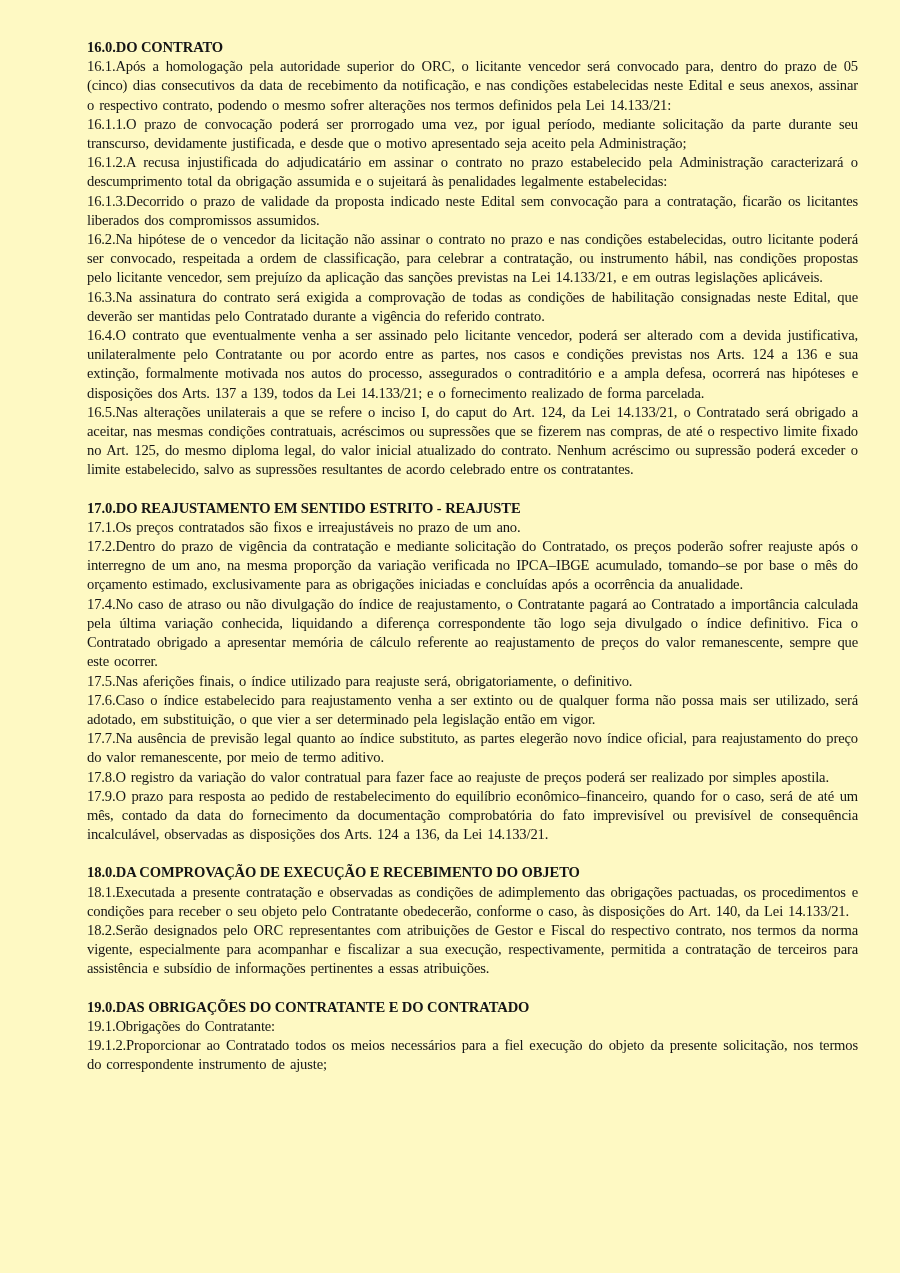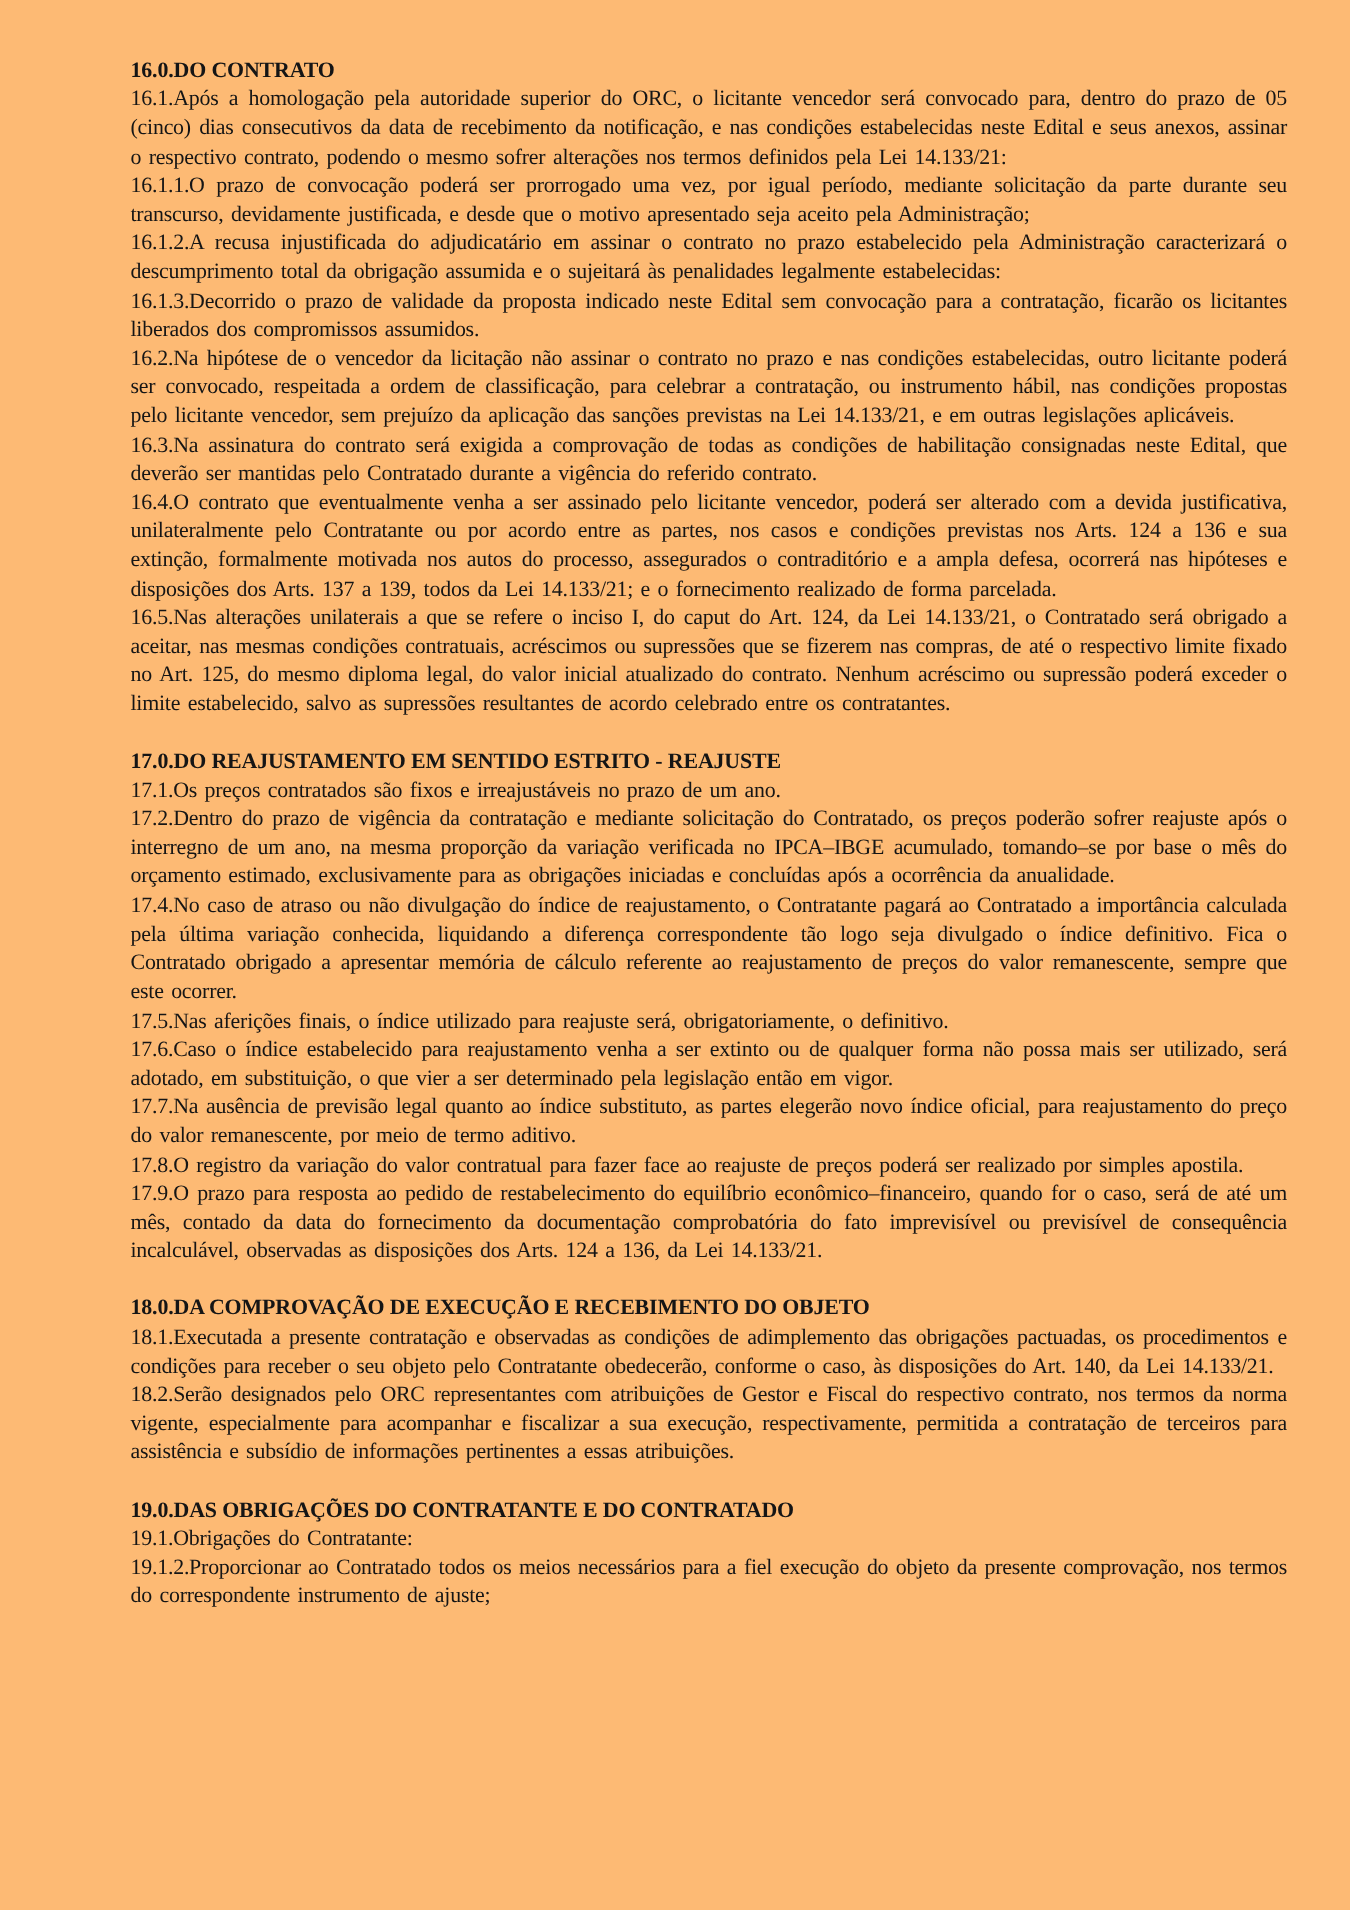--- a/index.html
+++ b/index.html
@@ -5,21 +5,21 @@
 <style>
   html, body {
     margin: 0;
     padding: 0;
     background: #ffffff;
   }
   .page {
     position: relative;
     width: 900px;
     height: 1273px;
-    background: #fdba74;
+    background: #fef9c3;
     box-sizing: border-box;
     padding: 38px 42px 20px 87px;
     overflow: hidden;
     font-family: "Liberation Serif", "DejaVu Serif", serif;
     font-size: 14.6px;
     line-height: 19.2px;
     color: #151515;
     text-align: justify;
     letter-spacing: -0.15px;
   }
@@ -65,15 +65,15 @@
       <p class="clause">17.9.O prazo para resposta ao pedido de restabelecimento do equilíbrio econômico–financeiro, quando for o caso, será de até um mês, contado da data do fornecimento da documentação comprobatória do fato imprevisível ou previsível de consequência incalculável, observadas as disposições dos Arts. 124 a 136, da Lei 14.133/21.</p>
     </section>
     <section class="doc-section">
       <h2 class="section-heading">18.0.DA COMPROVAÇÃO  DE EXECUÇÃO E RECEBIMENTO DO OBJETO</h2>
       <p class="clause">18.1.Executada a presente contratação e observadas as condições de adimplemento das obrigações pactuadas, os procedimentos e condições para receber o seu objeto pelo Contratante obedecerão, conforme o caso, às disposições do Art. 140, da Lei 14.133/21.</p>
       <p class="clause">18.2.Serão designados pelo ORC representantes com atribuições de Gestor e Fiscal do respectivo contrato, nos termos da norma vigente, especialmente para acompanhar e fiscalizar a sua execução, respectivamente, permitida a contratação de terceiros para assistência e subsídio de informações  pertinentes  a essas atribuições.</p>
     </section>
     <section class="doc-section">
       <h2 class="section-heading">19.0.DAS OBRIGAÇÕES DO CONTRATANTE E DO CONTRATADO</h2>
       <p class="clause">19.1.Obrigações  do Contratante:</p>
-      <p class="clause">19.1.2.Proporcionar ao Contratado todos os meios necessários para a fiel execução do objeto da presente comprovação, nos termos do correspondente  instrumento  de ajuste;</p>
+      <p class="clause">19.1.2.Proporcionar ao Contratado todos os meios necessários para a fiel execução do objeto da presente solicitação, nos termos do correspondente  instrumento  de ajuste;</p>
     </section>
   </div>
 
 </body></html>

